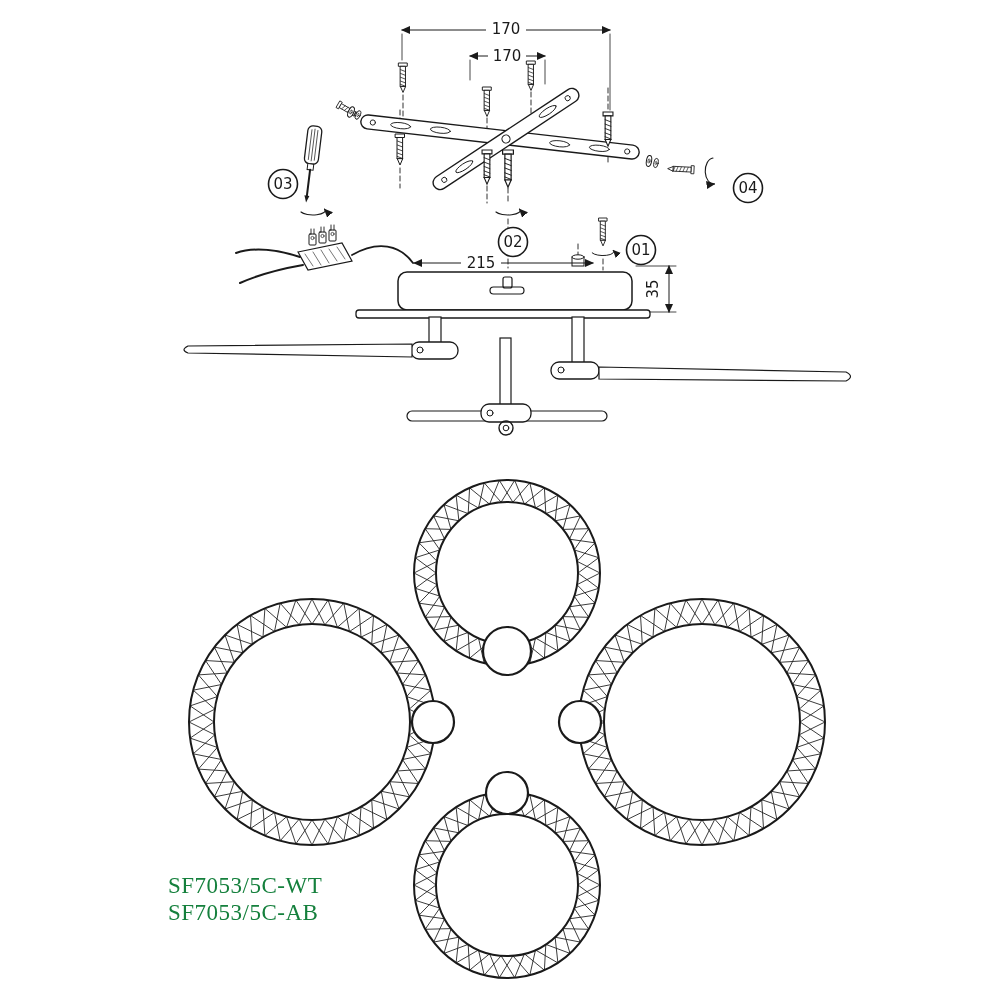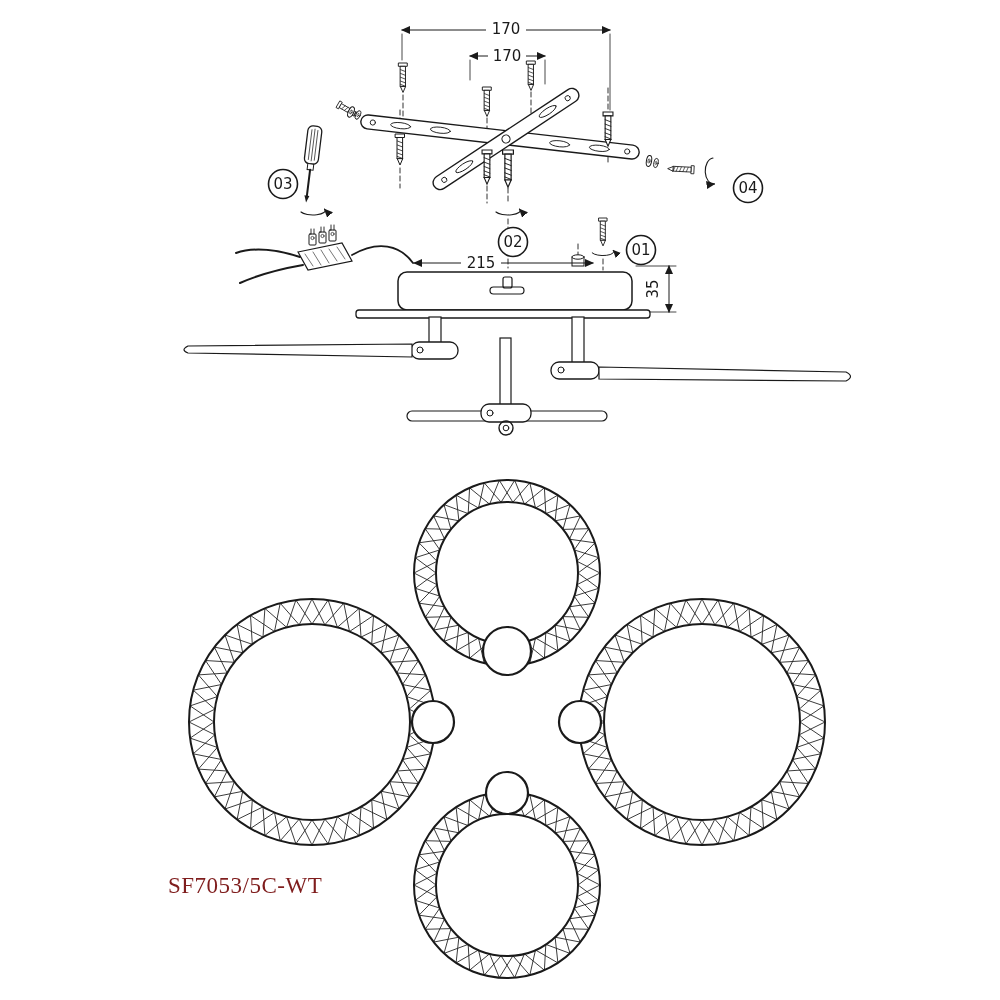--- a/index.html
+++ b/index.html
@@ -1,21 +1,21 @@
 <!DOCTYPE html>
 <html><head>
 <meta charset="utf-8">
 <style>
   html,body{margin:0;padding:0;background:#fff;}
   .sheet{position:relative;width:1000px;height:1000px;background:#fff;overflow:hidden;
          font-family:"DejaVu Sans",sans-serif;border-radius:28px;}
   svg{position:absolute;left:0;top:0;}
   .dim-text{font-family:"DejaVu Sans",sans-serif;font-size:15px;fill:#1a1a1a;}
   .callout-text{font-family:"DejaVu Sans",sans-serif;font-size:15px;fill:#1a1a1a;}
-  .models{position:absolute;left:168px;top:872px;color:#7f1d1d;
+  .models{position:absolute;left:168px;top:872px;color:#15803d;
           font-family:"Liberation Serif",serif;font-size:23px;line-height:27px;
           letter-spacing:.5px;white-space:nowrap;}
 </style>
 </head>
 <body>
 
 <div class="sheet">
 
 <svg width="1000" height="1000" viewBox="0 0 1000 1000">
   <defs>
@@ -215,15 +215,16 @@
         </g>
         <circle cx="507" cy="651" r="24" fill="#fff" stroke="#1a1a1a" stroke-width="2.2"></circle>
         <circle cx="433" cy="722" r="21" fill="#fff" stroke="#1a1a1a" stroke-width="2.2"></circle>
         <circle cx="580" cy="722" r="21" fill="#fff" stroke="#1a1a1a" stroke-width="2.2"></circle>
         <circle cx="507" cy="793" r="21" fill="#fff" stroke="#1a1a1a" stroke-width="2.2"></circle>
       </g>
 </svg>
 
 <div class="models">
   <div>SF7053/5C-WT</div>
+  <div>SF7053/5C-AB</div>
 </div>
 
 </div>
 
 </body></html>

